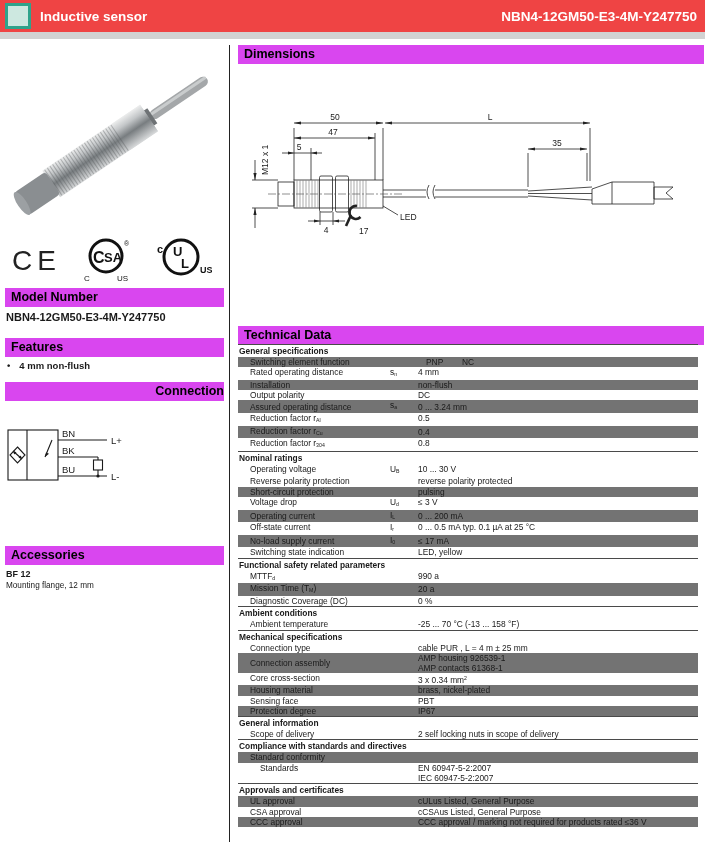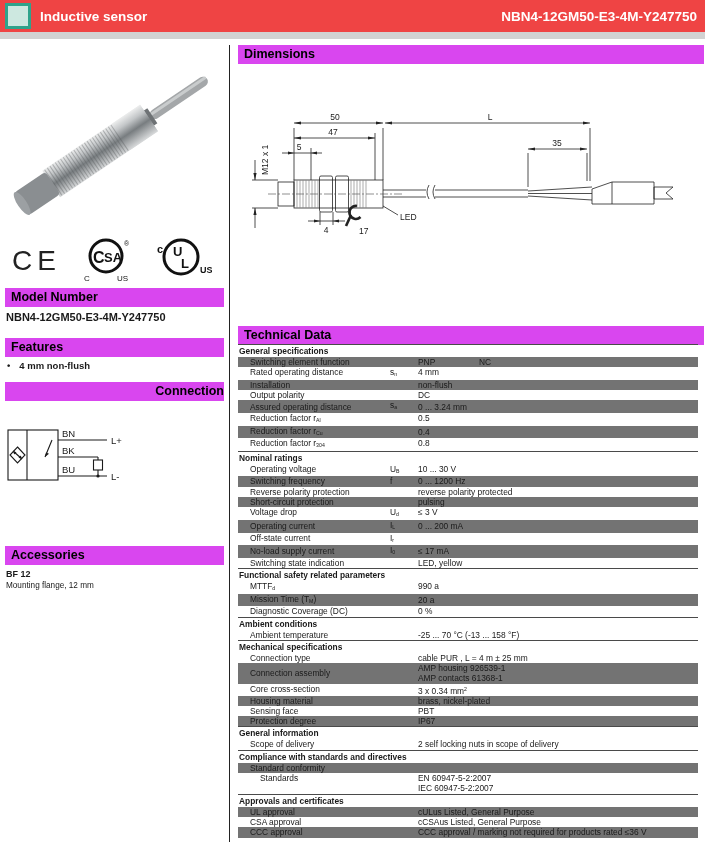--- a/index.html
+++ b/index.html
@@ -45,21 +45,21 @@
         padding:1px 0 1px 1px;line-height:10px;}
   .trow{display:flex;padding-left:12px;font-size:8.4px;line-height:10.3px;}
   .trow.shade{background:#737373;align-items:center;}
   .trow.gap,.tsec.gap{}
   .tl{width:140px;flex:none;}
   .ts{width:28px;flex:none;}
   .tv{flex:1;}
   .ind2 .tl{padding-left:10px;width:130px;}
   sub{font-size:0.62em;vertical-align:-0.25em;}
   sup{font-size:0.62em;vertical-align:0.5em;}
-  .vc1{display:inline-block;width:61px;}
+  .vc1{display:inline-block;width:36px;margin-left:8px;}
 
   svg text{font-family:"Liberation Sans",sans-serif;}
 </style>
 </head>
 <body>
 
 <div class="page">
 
   <header class="topbar">
     <div class="badge"></div>
@@ -319,27 +319,20 @@
           </div>
         </div>
         <div class="tsec">Nominal ratings</div>
         <div class="trow">
           <div class="tl">Operating voltage</div>
           <div class="ts">U<sub>B</sub></div>
           <div class="tv">
             <div>10 ... 30 V</div>
           </div>
         </div>
-        <div class="trow shade">
-          <div class="tl">Switching frequency</div>
-          <div class="ts">f</div>
-          <div class="tv">
-            <div>0 ... 1200 Hz</div>
-          </div>
-        </div>
         <div class="trow">
           <div class="tl">Reverse polarity protection</div>
           <div class="ts"></div>
           <div class="tv">
             <div>reverse polarity protected</div>
           </div>
         </div>
         <div class="trow shade">
           <div class="tl">Short-circuit protection</div>
           <div class="ts"></div>
@@ -357,20 +350,23 @@
         <div class="trow shade">
           <div class="tl">Operating current</div>
           <div class="ts">I<sub>L</sub></div>
           <div class="tv">
             <div>0 ... 200 mA</div>
           </div>
         </div>
         <div class="trow">
           <div class="tl">Off-state current</div>
           <div class="ts">I<sub>r</sub></div>
+          <div class="tv">
+            <div>0 ... 0.5 mA typ. 0.1 µA at 25 °C</div>
+          </div>
         </div>
         <div class="trow shade">
           <div class="tl">No-load supply current</div>
           <div class="ts">I<sub>0</sub></div>
           <div class="tv">
             <div>≤ 17 mA</div>
           </div>
         </div>
         <div class="trow">
           <div class="tl">Switching state indication</div>

